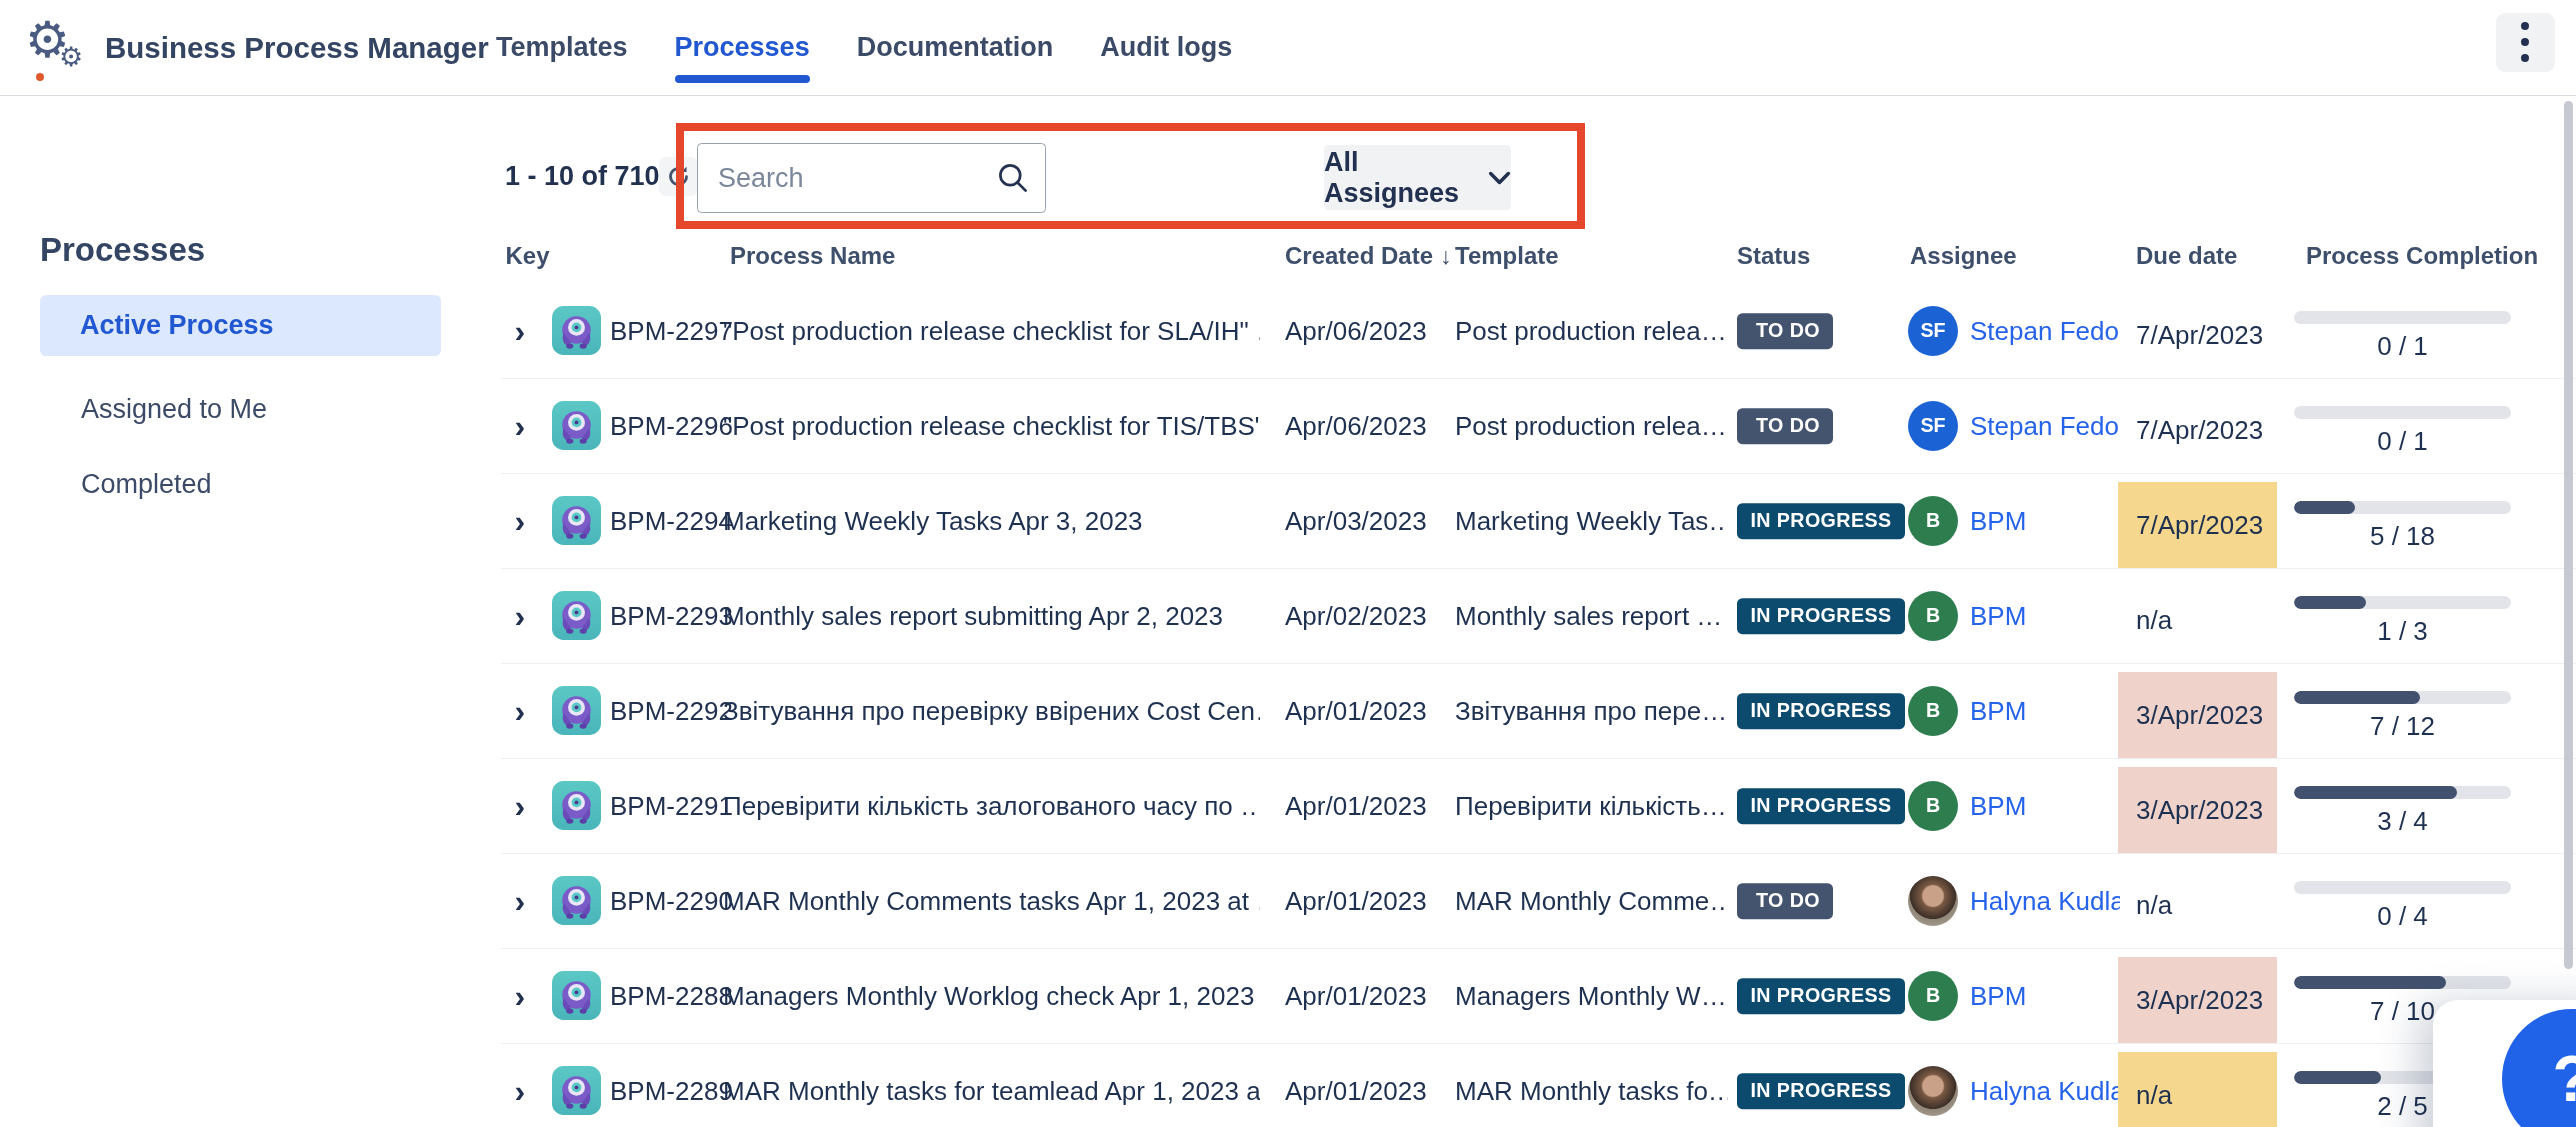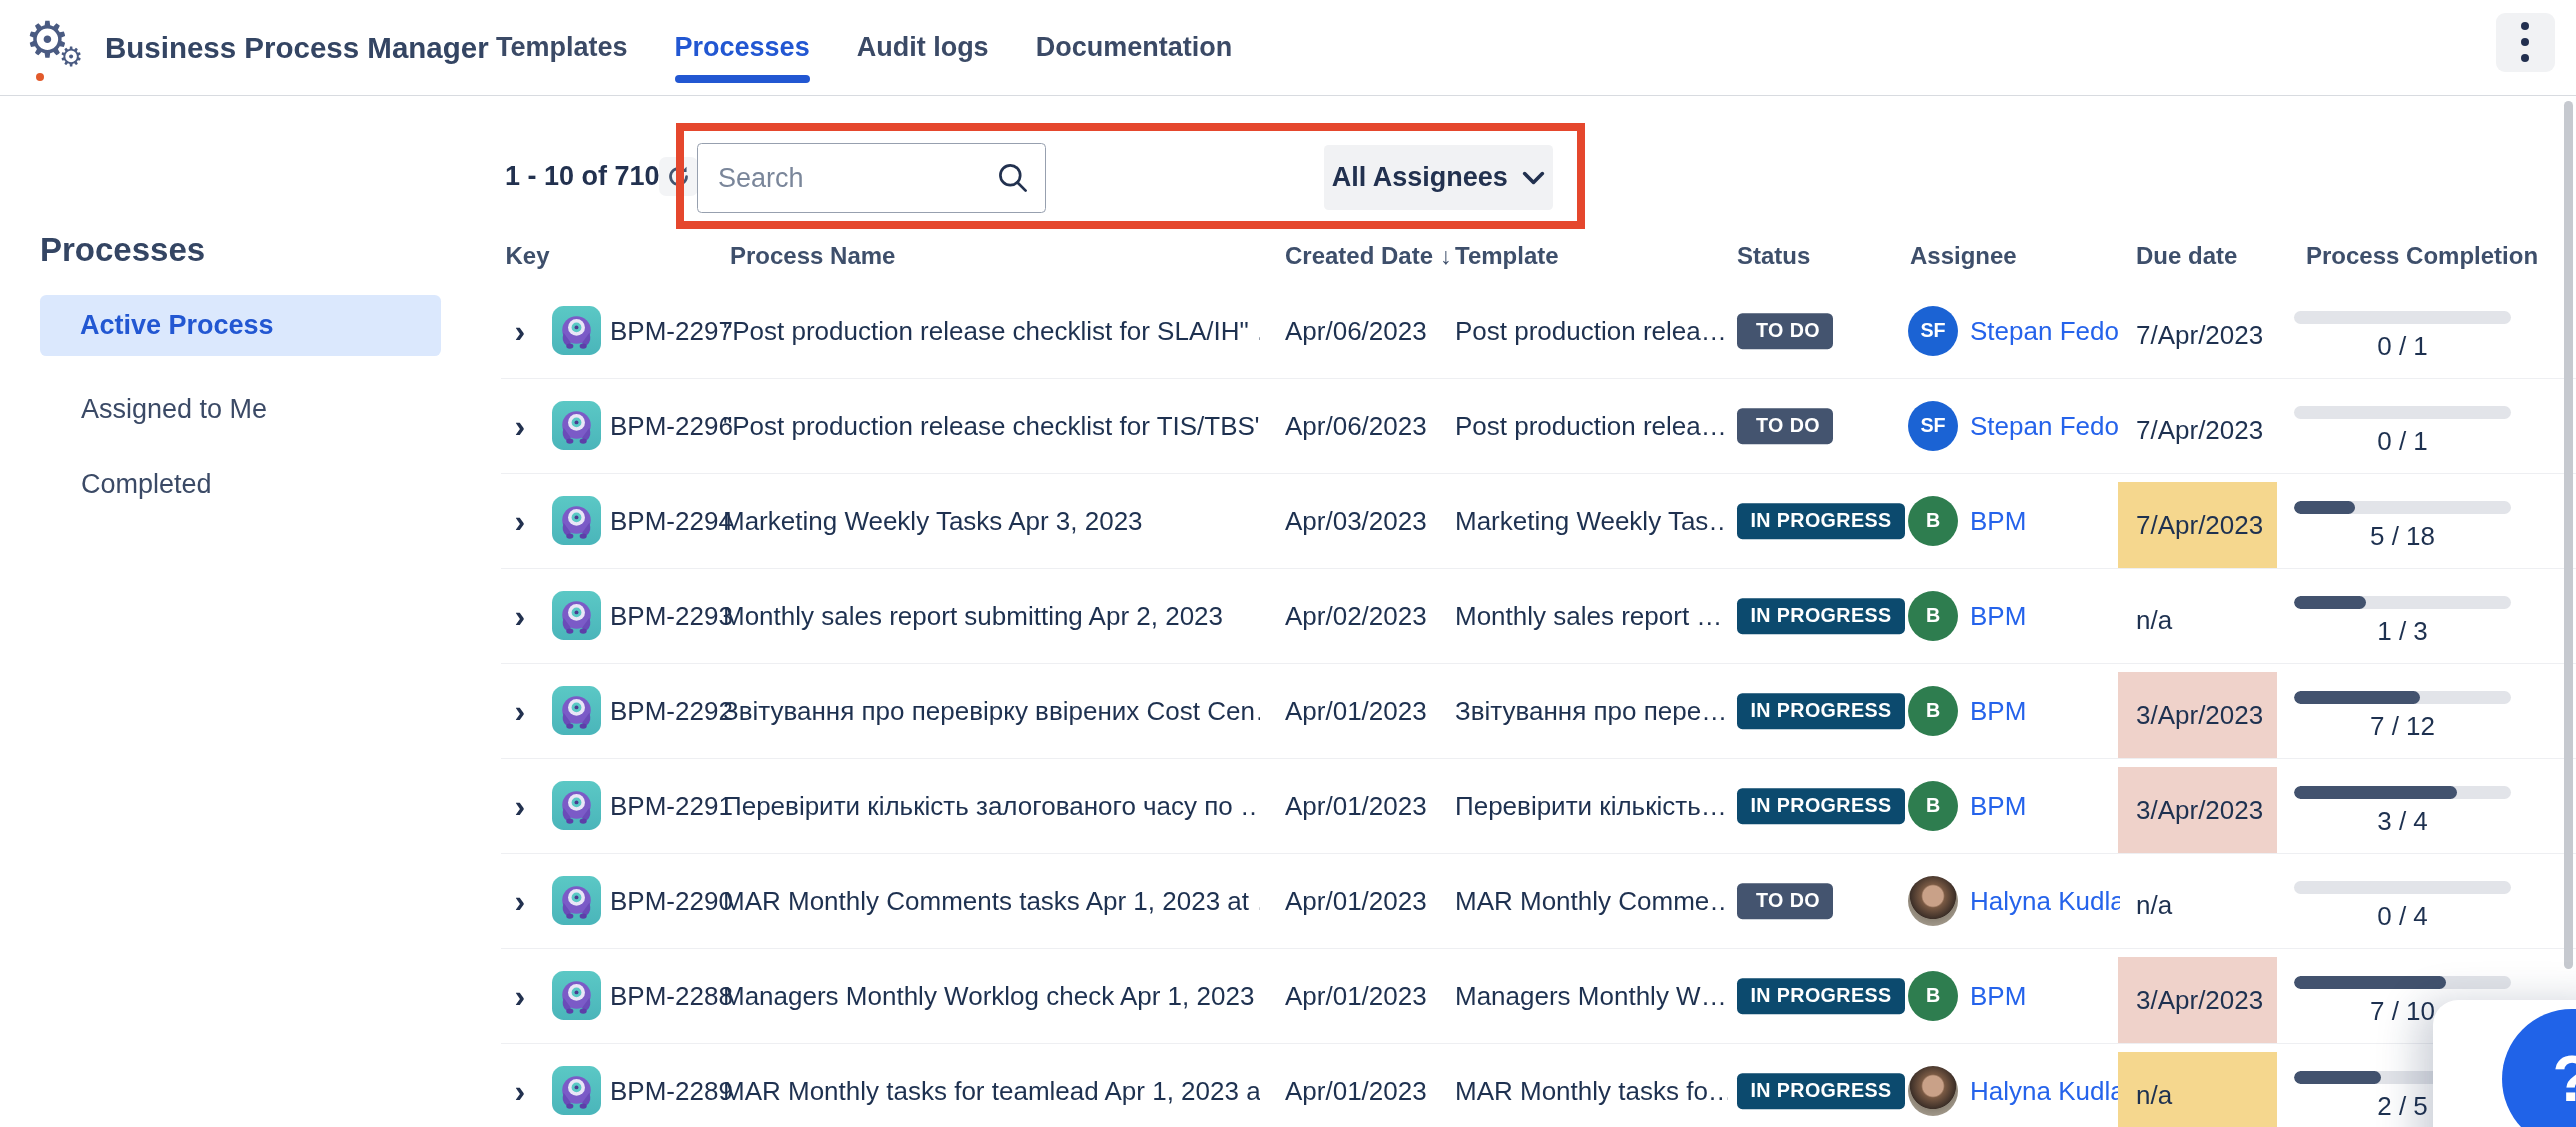--- a/index.html
+++ b/index.html
@@ -45,21 +45,21 @@
   .searchbox{position:absolute;left:697px;top:143px;width:349px;height:70px;box-sizing:border-box;
              border:1.8px solid #97A0AF;border-radius:4.5px;background:#fff;z-index:5;}
   .searchbox input{position:absolute;left:18px;top:5.4px;right:63px;bottom:5.4px;border:0;outline:0;
              font-family:"Liberation Sans",sans-serif;font-size:27px;color:#22314F;width:259px;background:transparent;}
   .searchbox input::placeholder{color:#7A869A;}
   .search-ic{position:absolute;right:14.3px;top:16px;}
   .filter-btn{position:absolute;top:145px;height:65px;background:#F1F2F4;border-radius:4.5px;
               display:flex;align-items:center;justify-content:center;gap:14.3px;font-size:27px;
               font-weight:700;color:#22314F;cursor:pointer;z-index:5;}
   .btn-templates{left:1063px;width:243px;}
-  .btn-assignees{left:1324px;width:229px;}
+  .btn-assignees{left:1324px;width:187px;}
 
   
   .thead{position:absolute;left:501px;right:0;top:229px;height:55px;border-bottom:1.8px solid #E8EAED;}
   .th{position:absolute;top:12.5px;font-size:24px;font-weight:600;color:#3E4F6B;white-space:nowrap;}
   .th.c-key{left:4.5px;}      .th.c-name{left:229px;}   .th.c-created{left:784px;}
   .th.c-template{left:954px;} .th.c-status{left:1236px;} .th.c-assignee{left:1409px;}
   .th.c-due{left:1635px;}   .th.c-compl{left:1805px;}
   .sort-arrow{font-size:23px;color:#3E4F6B;margin-left:7.2px;}
 
   
@@ -110,22 +110,22 @@
       <span class="gears">
         <span class="gear-big">⚙</span>
         <span class="gear-small">⚙</span>
         <span class="gear-dot"></span>
       </span>
       <span class="app-title">Business Process Manager</span>
     </div>
     <div class="nav">
       <div class="nav-item">Templates</div>
       <div class="nav-item active">Processes</div>
+      <div class="nav-item">Documentation</div>
       <div class="nav-item">Audit logs</div>
-      <div class="nav-item">Documentation</div>
     </div>
     <div class="kebab">
         <i></i>
         <i></i>
         <i></i>
       </div>
   </div>
 
   <div class="sidebar">
     <div class="side-heading">Processes</div>

